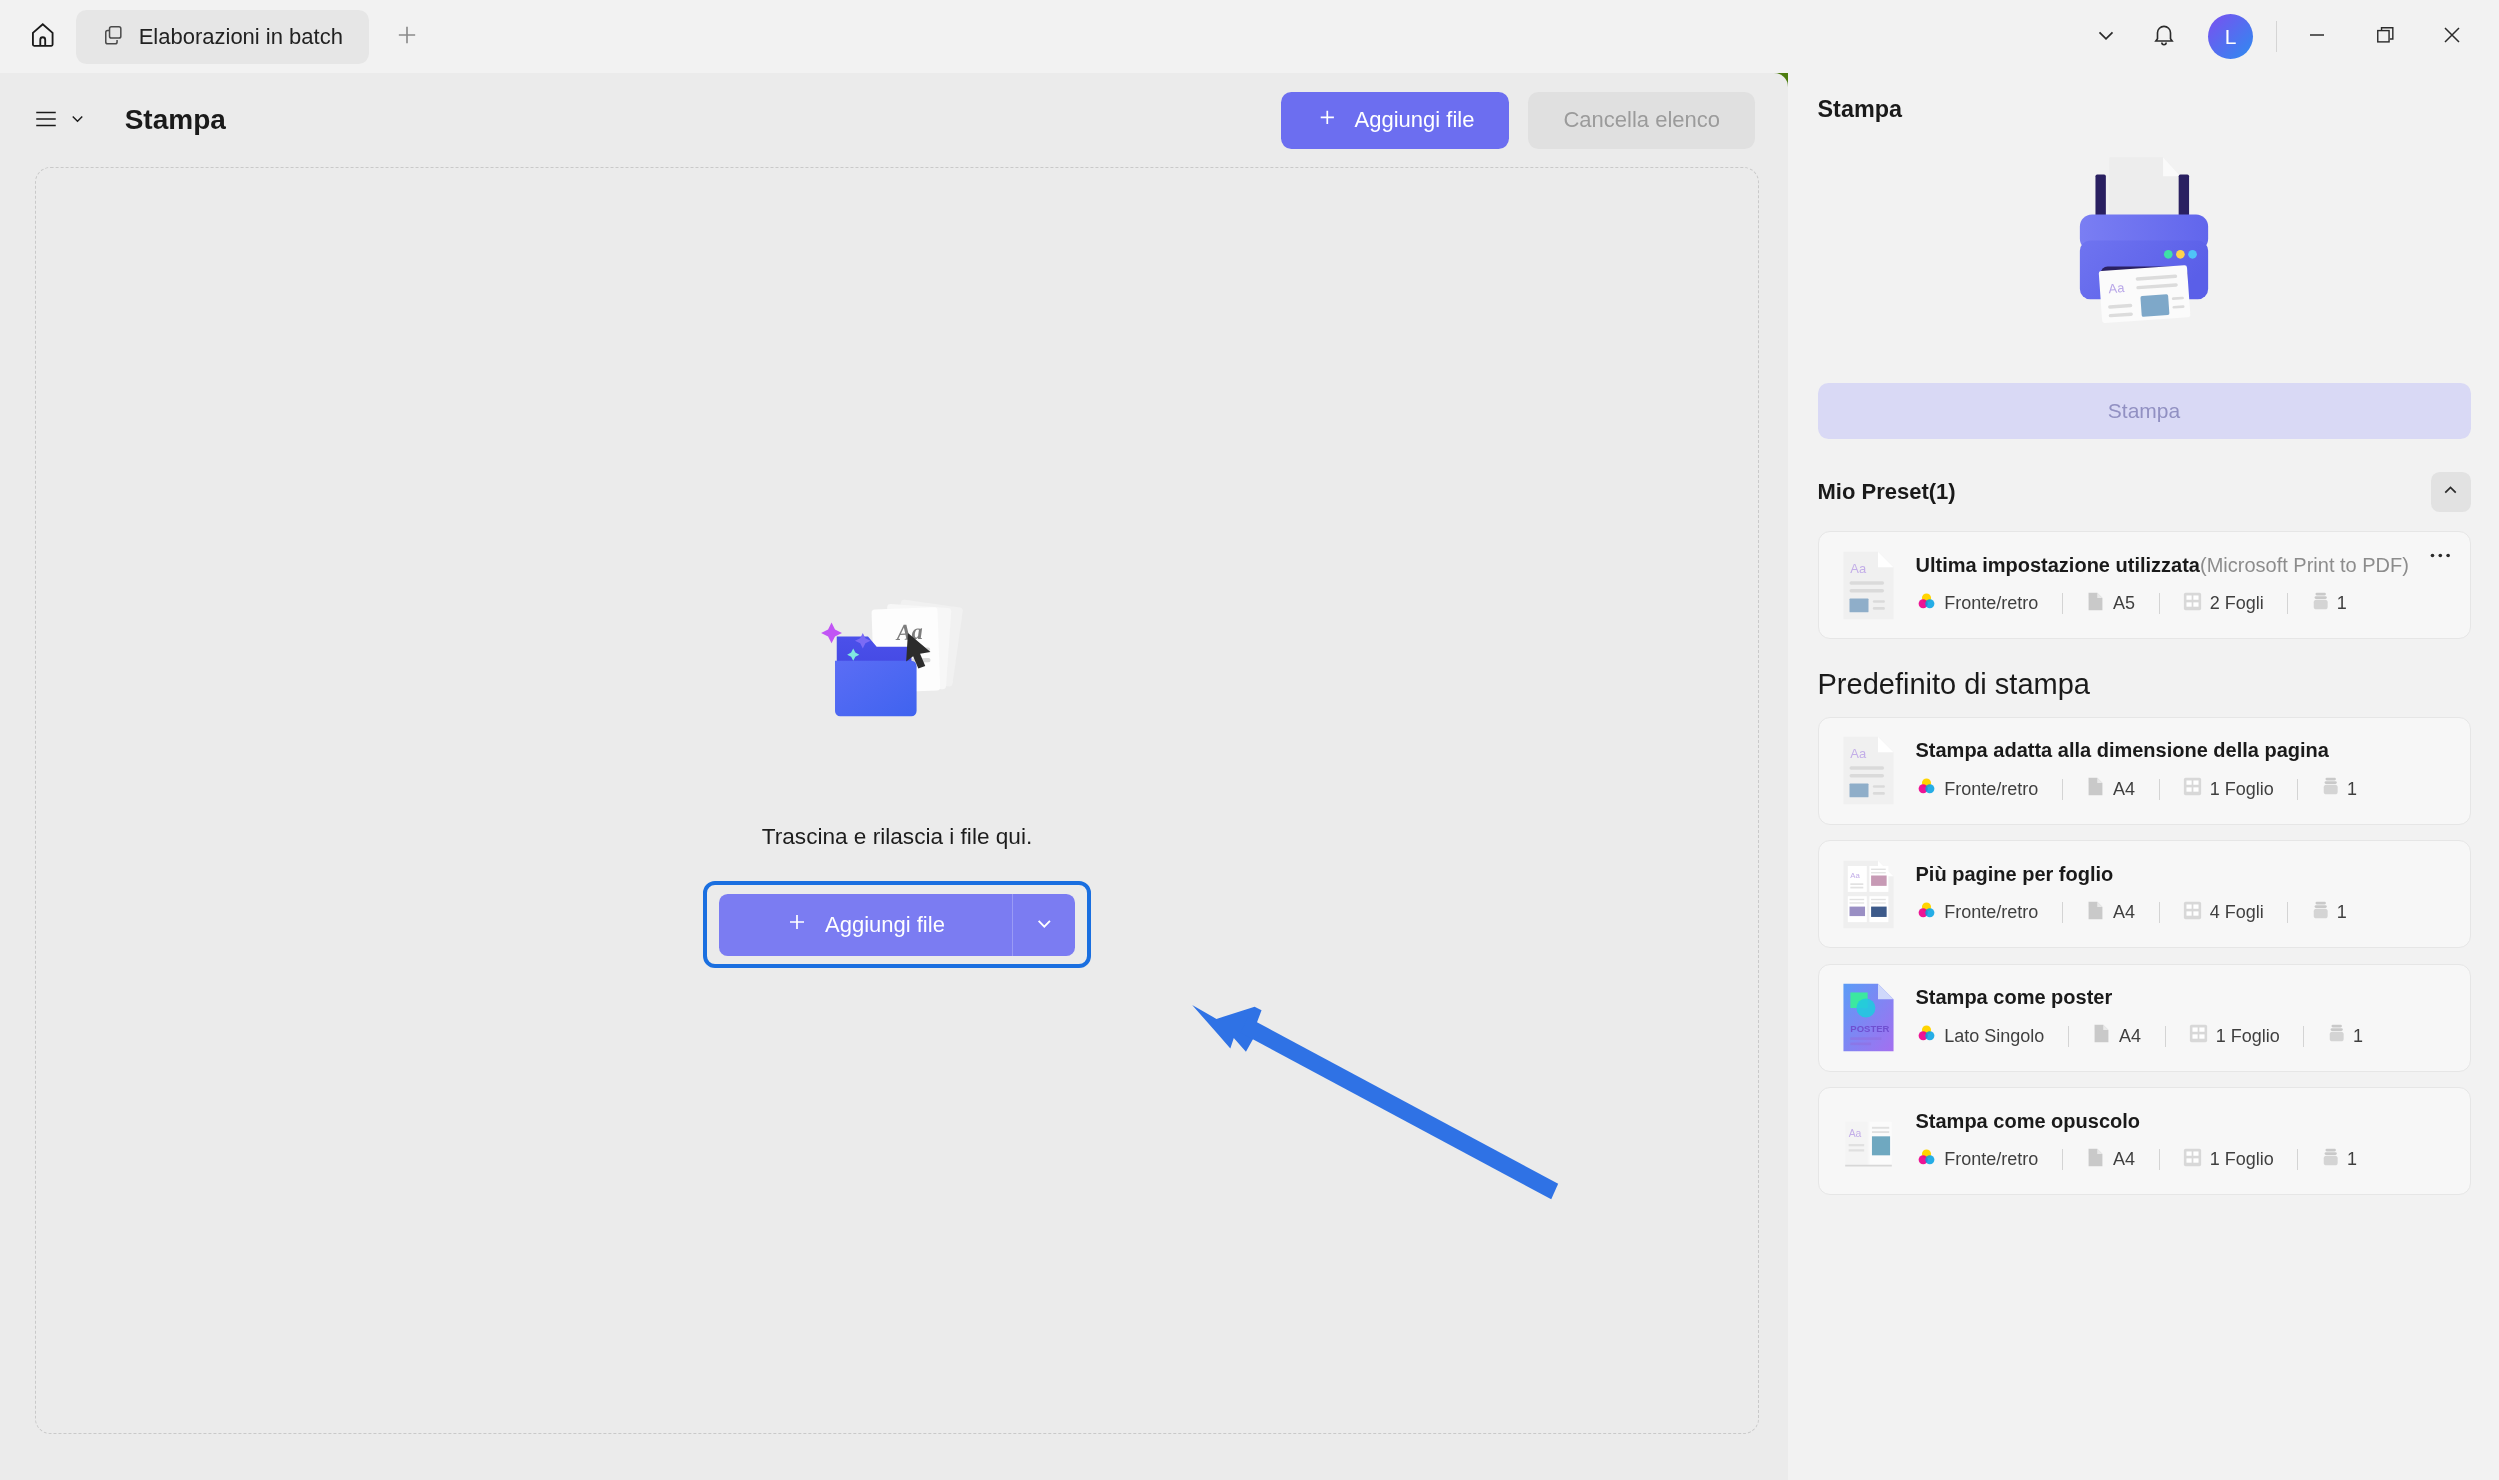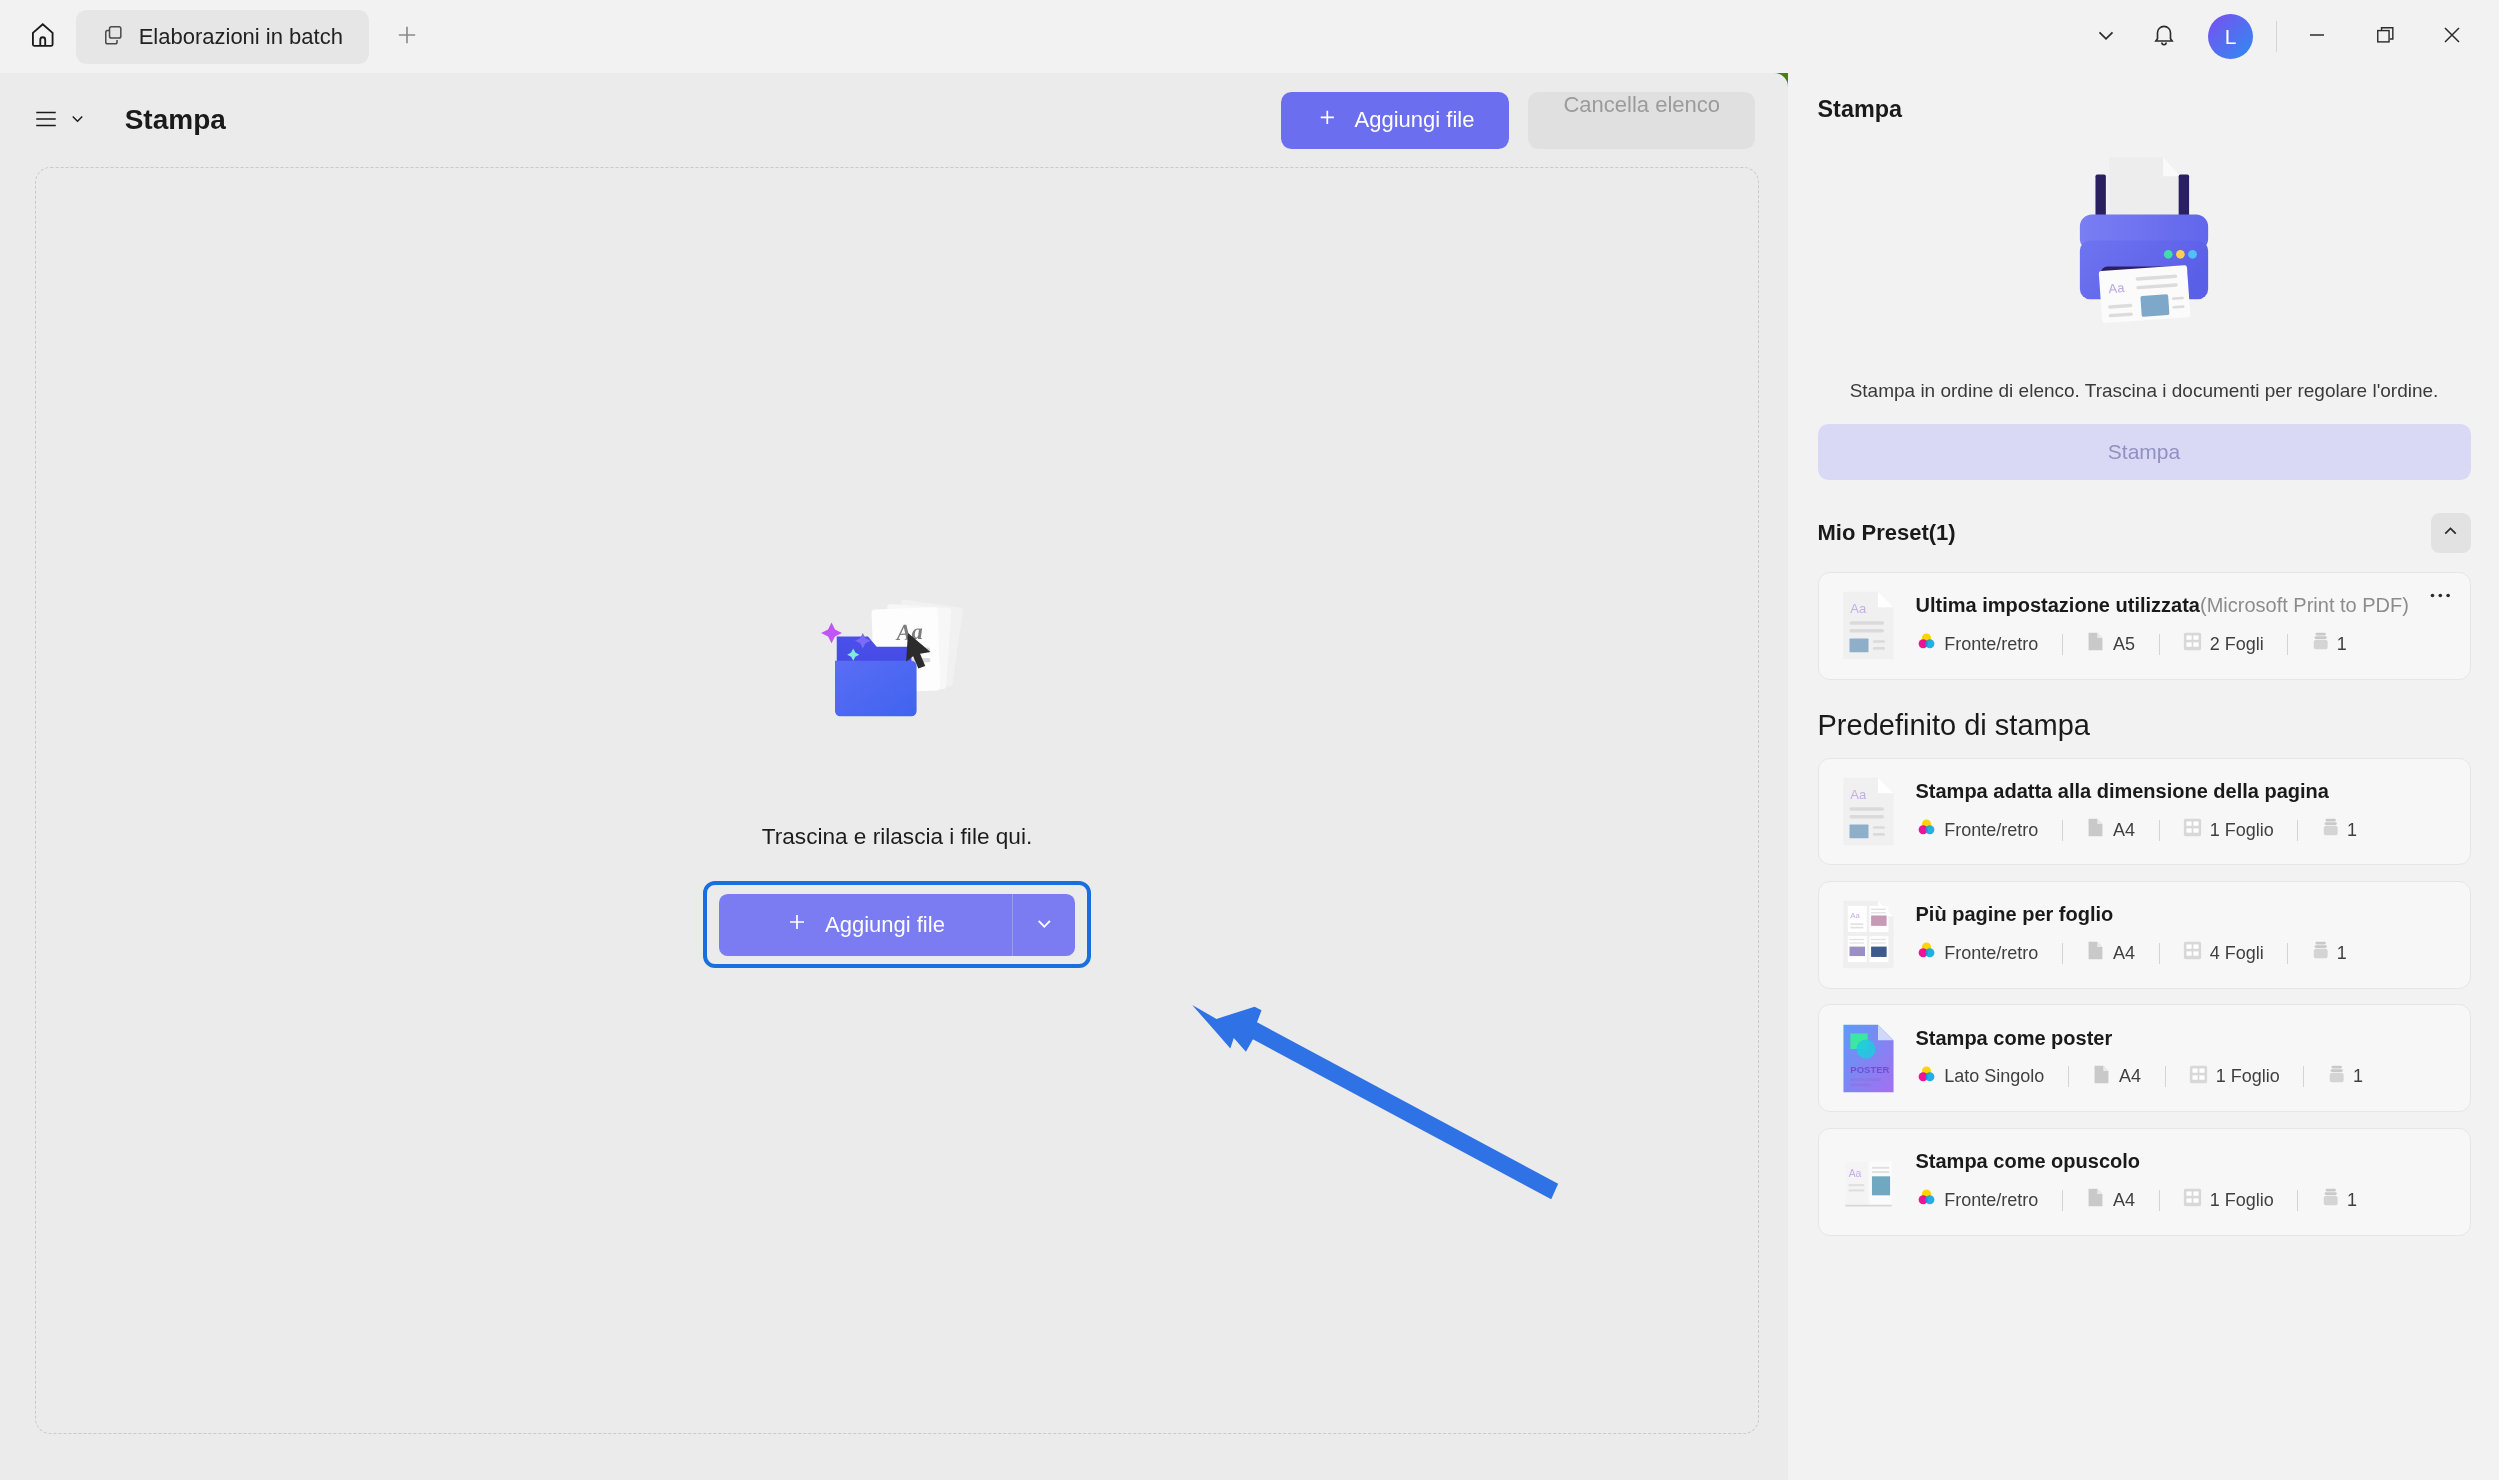--- a/index.html
+++ b/index.html
@@ -68,21 +68,21 @@
   .toolbar-actions { margin-left: auto; display: flex; align-items: center; gap: 19px; padding-right: 33px; }
   .btn-primary {
     height: 57px; padding: 0 35px; border: none; border-radius: 10.4px;
     background: #6c6ef0; color: #fff; font-size: 22px; cursor: pointer;
     display: flex; align-items: center; gap: 15.6px;
     font-family: "Liberation Sans", sans-serif;
   }
   .btn-disabled {
     height: 57px; padding: 0 35px; border: none; border-radius: 10.4px;
     background: #e0e0e0; color: #9b9b9b; font-size: 22px; cursor: default;
-    display: flex; align-items: flex-start;
+    display: flex; align-items: center;
     font-family: "Liberation Sans", sans-serif;
   }
 
   
   .dropzone {
     position: absolute; left: 35px; top: 94px; width: 1724px; height: 1267px;
     border: 1.7px dashed #c9c9c9; border-radius: 15.6px;
     display: flex; flex-direction: column; align-items: center; justify-content: center;
   }
   .dz-inner { display: flex; flex-direction: column; align-items: center; margin-top: -35px; }
@@ -385,21 +385,20 @@
           <rect x="142" y="170" width="48" height="4" rx="2" fill="#dcdcdc"></rect>
           <rect x="108" y="190" width="28" height="4" rx="2" fill="#dcdcdc"></rect>
           <rect x="108" y="200" width="28" height="4" rx="2" fill="#dcdcdc"></rect>
           <rect x="146" y="182" width="32" height="24" rx="2" fill="#7ea8c9"></rect>
           <rect x="182" y="186" width="14" height="3" rx="1.5" fill="#dcdcdc"></rect>
           <rect x="182" y="196" width="14" height="3" rx="1.5" fill="#dcdcdc"></rect>
         </g>
       </svg>
     </div>
 
-    <div class="sb-desc">Stampa in ordine di elenco. Trascina i documenti per regolare l'ordine.</div>
 
     <button class="print-btn">
       <span>Stampa</span>
     </button>
 
     <div class="sect-head">
       <span class="sect-title">Mio Preset(1)</span>
       <button class="collapse-btn">
         <span>
           <svg width="21" height="21" viewBox="0 0 24 24" fill="none" stroke="#2b2b2b" stroke-width="2">

